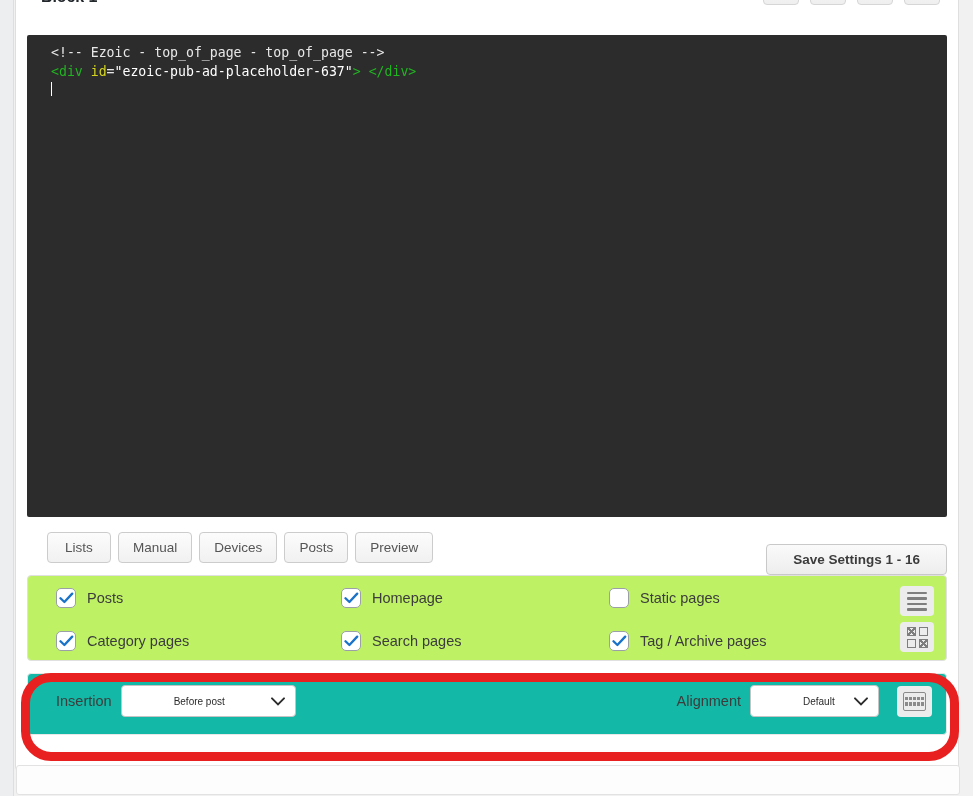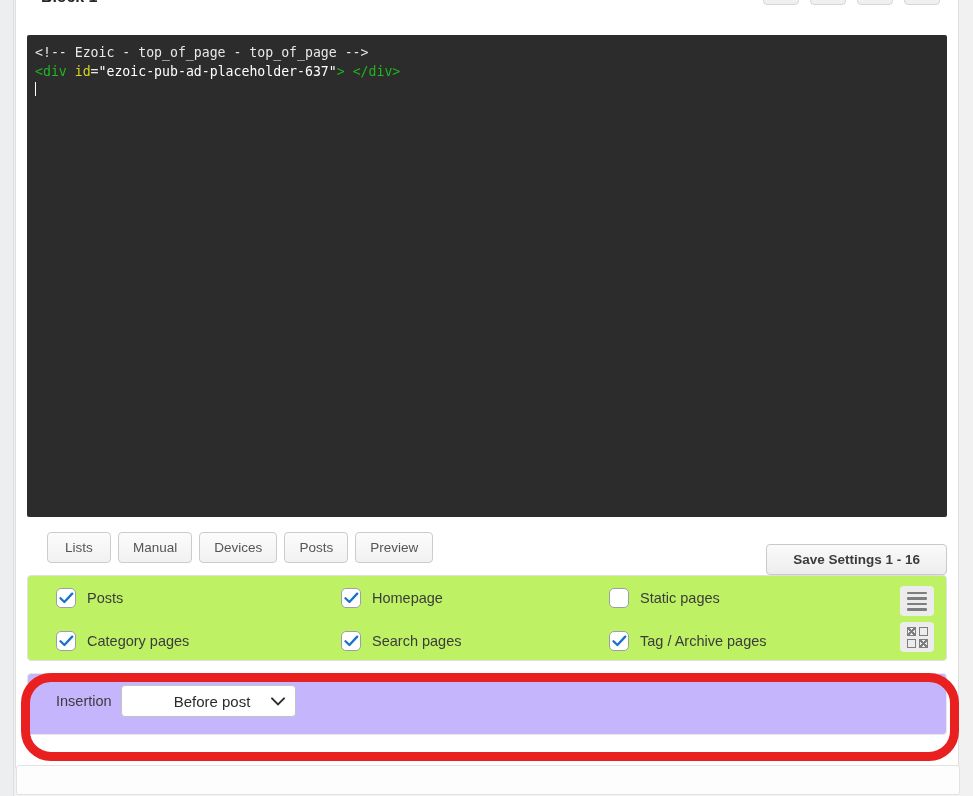--- a/index.html
+++ b/index.html
@@ -97,21 +97,21 @@
     padding: 9px 0 0 0;
     box-sizing: border-box;
     overflow: hidden;
     cursor: text;
   }
   .code-line {
     font-family: "DejaVu Sans Mono", "Liberation Mono", monospace;
     font-size: 13.2px;
     line-height: 18.5px;
     white-space: pre;
-    padding-left: 8px;
+    padding-left: 24px;
     color: #e8e8e8;
   }
   .tok-comment { color: #e8e8e8; }
   .tok-tag     { color: #21b521; }
   .tok-attr    { color: #d4d420; }
   .tok-punct   { color: #e8e8e8; }
   .tok-string  { color: #ffffff; }
   .caret {
     display: inline-block;
     width: 1px;
@@ -257,21 +257,21 @@
       linear-gradient(-45deg, transparent 42%, #7e7e7e 42%, #7e7e7e 58%, transparent 58%);
   }
 
   
   #insertion-panel {
     position: absolute;
     left: 11px;
     top: 686px;
     width: 920px;
     height: 62px;
-    background: #c4b5fd;
+    background: #14b8a6;
     border: 1px solid #e8e8e8;
     border-radius: 4px;
     box-sizing: border-box;
   }
   .field-group {
     position: absolute;
     display: flex;
     align-items: center;
     gap: 9px;
     top: 11px;
@@ -291,21 +291,21 @@
     display: flex;
     align-items: center;
     padding: 0 10px 0 12px;
     box-sizing: border-box;
     cursor: pointer;
     justify-content: space-between;
   }
   #insertion-select { width: 175px; }
   #alignment-select { width: 129px; }
   .select-value {
-    font-size: 15px;
+    font-size: 10px;
     color: #2b2b2b;
     padding-left: 40px;
   }
   .chev {
     width: 14px; height: 9px;
     margin-left: 10px;
     flex: none;
   }
   .kbd-btn {
     width: 35px; height: 31px;
@@ -486,20 +486,47 @@
         <div class="field-group" id="insertion-group">
           <span class="field-label">Insertion</span>
           <div class="select-box" id="insertion-select">
             <span class="select-value">Before post</span>
             <svg class="chev" viewBox="0 0 14 9">
               <path d="M1 1.3L7 7.3L13 1.3" stroke="#2b2b2b" stroke-width="1.9" fill="none" stroke-linecap="round"></path>
             </svg>
           </div>
         </div>
 
+        <div class="field-group" id="alignment-group">
+          <span class="field-label">Alignment</span>
+          <div class="select-box" id="alignment-select">
+            <span class="select-value">Default</span>
+            <svg class="chev" viewBox="0 0 14 9">
+              <path d="M1 1.3L7 7.3L13 1.3" stroke="#2b2b2b" stroke-width="1.9" fill="none" stroke-linecap="round"></path>
+            </svg>
+          </div>
+          <div class="kbd-btn">
+            <span class="kbd-inner">
+              <span class="kbd-row">
+                  <i></i>
+                  <i></i>
+                  <i></i>
+                  <i></i>
+                  <i></i>
+                </span>
+              <span class="kbd-row">
+                  <i></i>
+                  <i></i>
+                  <i></i>
+                  <i></i>
+                  <i></i>
+                </span>
+            </span>
+          </div>
+        </div>
 
       </div>
 
       <div id="next-panel"></div>
 
     </div>
 
     <div id="red-highlight"></div>
 
   </div>

